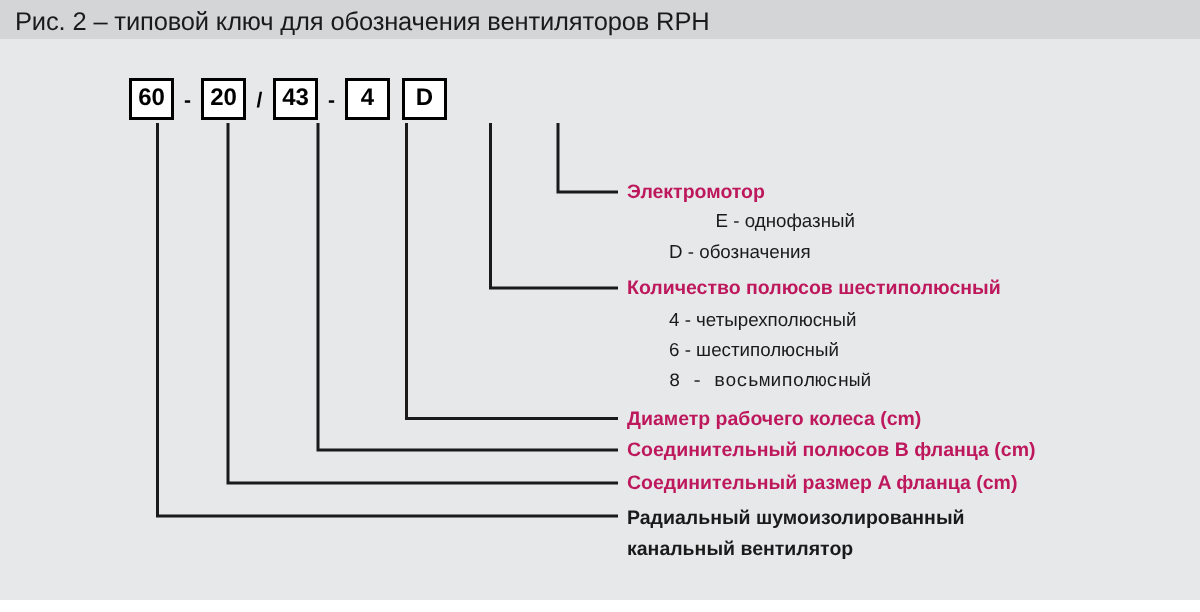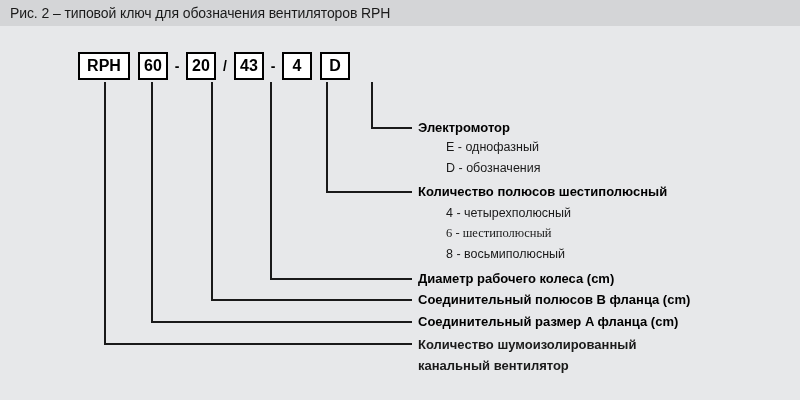--- a/index.html
+++ b/index.html
@@ -28,21 +28,21 @@
     left: 0;
     top: 0;
     width: 800px;
     height: 26px;
     background: #d4d5d7;
   }
   .header-title {
     position: absolute;
     left: 10px;
     top: 5px;
-    font-size: 14px;
+    font-size: 17px;
     color: #1a1a1a;
     letter-spacing: -0.1px;
     white-space: nowrap;
   }
 
   
   .bottom-strip {
     position: absolute;
     left: 0;
     top: 400px;
@@ -102,21 +102,21 @@
     width: 380px;
   }
   .legend-entry {
     position: absolute;
     left: 0;
     white-space: nowrap;
   }
   .legend-head {
     font-size: 13px;
     font-weight: bold;
-    color: #000000;
+    color: #be185d;
     line-height: 16px;
   }
   .legend-head-2 {
     font-size: 13px;
     font-weight: bold;
     color: #1a1a1a;
     line-height: 17px;
   }
   .legend-sub {
     position: absolute;
@@ -130,21 +130,20 @@
 </style>
 </head>
 <body>
 
 <div class="page">
 
   <div class="header-bar"></div>
   <div class="header-title">Рис. 2 – типовой ключ для обозначения вентиляторов RPH</div>
 
   <div class="code-row">
-    <div class="code-box wide">RPH</div>
     <div class="code-gap"></div>
     <div class="code-box">60</div>
     <div class="code-sep">-</div>
     <div class="code-box">20</div>
     <div class="code-sep">/</div>
     <div class="code-box">43</div>
     <div class="code-sep">-</div>
     <div class="code-box">4</div>
     <div class="code-gap"></div>
     <div class="code-box">D</div>
@@ -163,34 +162,34 @@
 
       <path d="M 152 82 L 152 322 L 412 322"></path>
 
       <path d="M 105 82 L 105 344 L 412 344"></path>
     </g>
   </svg>
 
   <div class="legend">
 
     <div class="legend-entry legend-head" style="top:120px;">Электромотор</div>
-    <div class="legend-sub" style="top:140px;">E - однофазный</div>
+    <div class="legend-sub" style="top:140px;margin-left:31px;">E - однофазный</div>
     <div class="legend-sub" style="top:161px;">D - обозначения</div>
 
     <div class="legend-entry legend-head" style="top:184px;">Количество полюсов шестиполюсный</div>
     <div class="legend-sub" style="top:206px;">4 - четырехполюсный</div>
-    <div class="legend-sub" style="top:226px;font-family:Liberation Serif, serif;">6 - шестиполюсный</div>
-    <div class="legend-sub" style="top:247px;">8 - восьмиполюсный</div>
+    <div class="legend-sub" style="top:226px;">6 - шестиполюсный</div>
+    <div class="legend-sub" style="top:247px;font-family:Liberation Mono, monospace;">8 - восьмиполюсный</div>
 
     <div class="legend-entry legend-head" style="top:271px;text-align:right;">Диаметр рабочего колеса (cm)</div>
 
     <div class="legend-entry legend-head" style="top:292px;">Соединительный полюсов B фланца (cm)</div>
 
     <div class="legend-entry legend-head" style="top:314px;">Соединительный размер A фланца (cm)</div>
 
-    <div class="legend-entry legend-head-2" style="top:336px;">Количество шумоизолированный</div>
+    <div class="legend-entry legend-head-2" style="top:336px;">Радиальный шумоизолированный</div>
     <div class="legend-entry legend-head-2" style="top:357px;">канальный вентилятор</div>
 
   </div>
 
   <div class="bottom-strip"></div>
 
 </div>
 
 </body></html>

